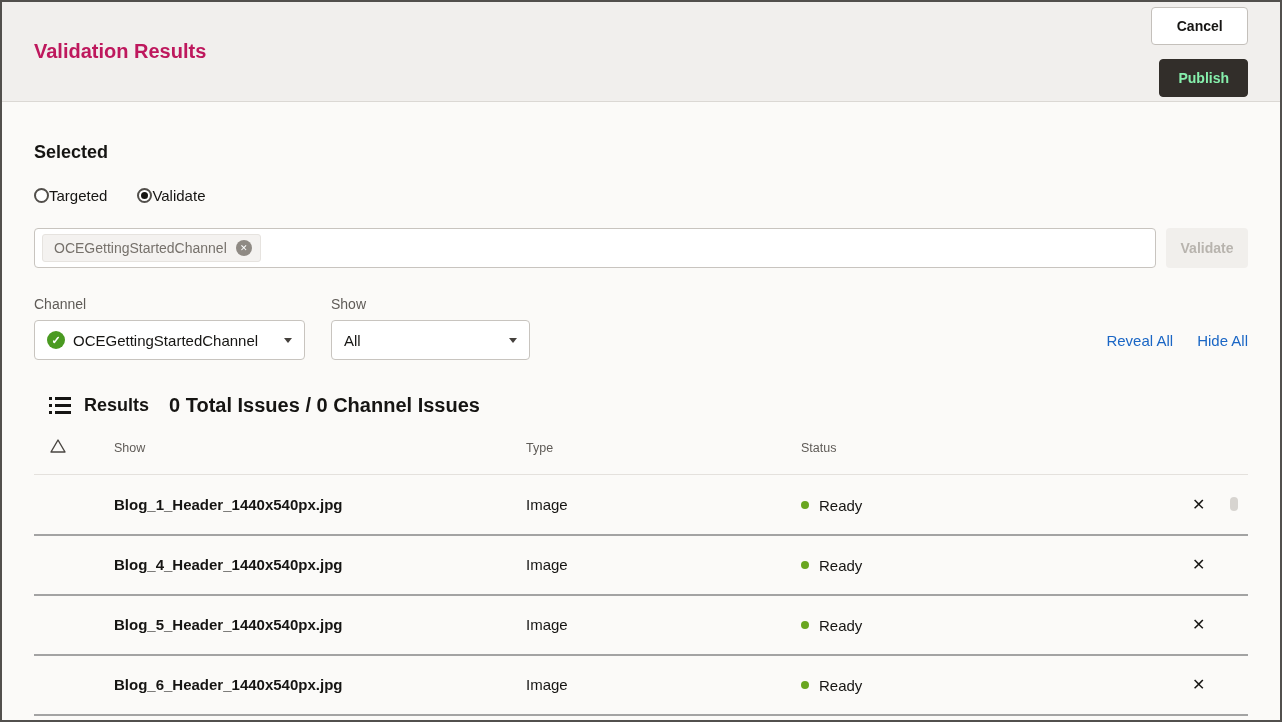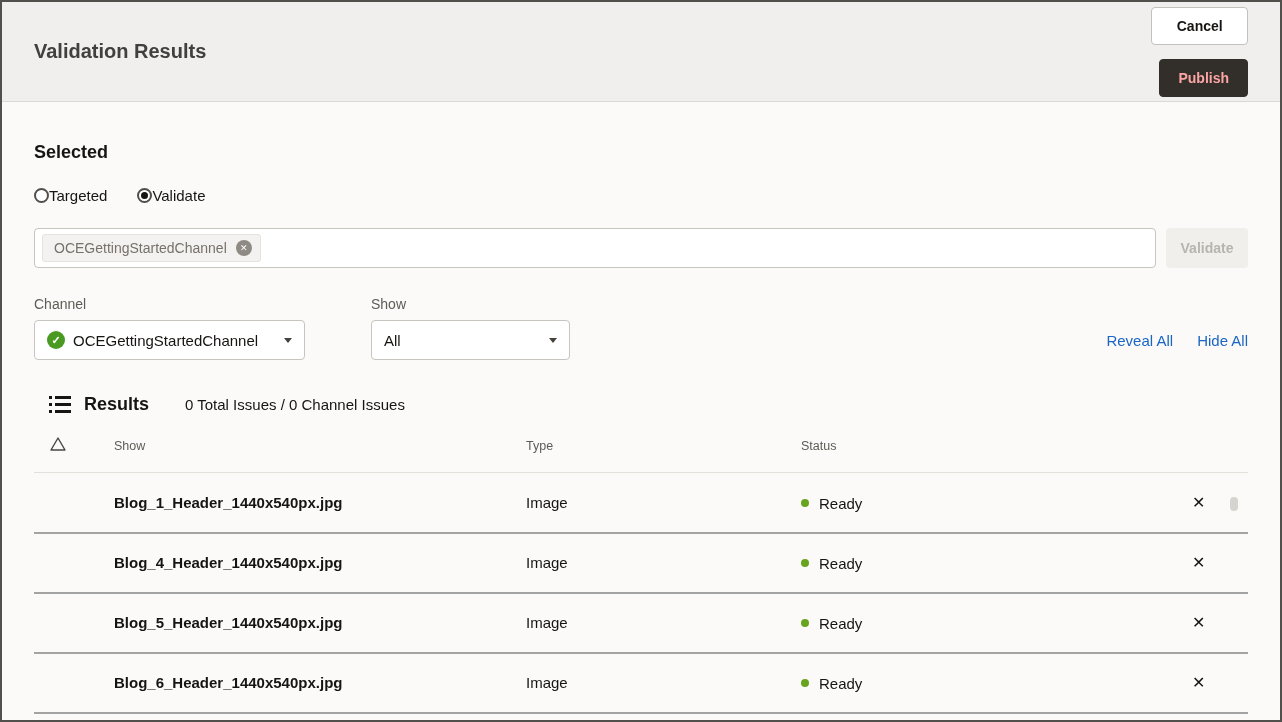--- a/index.html
+++ b/index.html
@@ -14,29 +14,29 @@
     color: #161513;
   }
   
   .topbar {
     height: 100px;
     background: #f1efed;
     border-bottom: 1px solid #dbd8d4;
     display: flex; align-items: center; justify-content: space-between;
     padding: 0 32px;
   }
-  .page-title { font-size: 20px; font-weight: bold; margin: 0; color: #404040; }
+  .page-title { font-size: 20px; font-weight: bold; margin: 0; color: #be185d; }
   .topbar-actions { display: flex; gap: 14px; flex-direction: column; }
   .btn {
     font-family: "Liberation Sans", sans-serif;
     font-size: 14px; font-weight: 600;
     border-radius: 4px; height: 38px; padding: 0 18px; cursor: pointer;
   }
   .btn-secondary { background: #ffffff; border: 1px solid #c4c0bb; color: #161513; }
-  .btn-primary { background: #322e2a; border: 1px solid #322e2a; color: #fca5a5; margin-left: 8px; }
+  .btn-primary { background: #322e2a; border: 1px solid #322e2a; color: #86efac; margin-left: 8px; }
   
   .content { padding: 40px 32px 0; position: relative; }
   .channels-heading { font-size: 18px; font-weight: bold; margin: 0; }
   .radio-row { display: flex; gap: 30px; align-items: center; margin-top: 24px; }
   .radio { display: flex; align-items: center; font-size: 15px; cursor: pointer; }
   .radio-circle {
     width: 15px; height: 15px; border: 2px solid #524f4b; border-radius: 50%;
     position: relative; flex: none; background: #fff;
   }
   .radio-circle.checked::after {
@@ -60,21 +60,21 @@
     display: flex; align-items: center; justify-content: center; cursor: pointer; border: none;
     padding: 0; font-family: "Liberation Sans", sans-serif;
   }
   .btn-validate {
     width: 82px; height: 40px; flex: none;
     background: #f1efec; border: none; border-radius: 4px;
     color: #b8b4ae; font-size: 14px; font-weight: 600;
     font-family: "Liberation Sans", sans-serif;
   }
   
-  .filters-row { display: flex; align-items: flex-end; margin-top: 28px; gap: 40px; }
+  .filters-row { display: flex; align-items: flex-end; margin-top: 28px; }
   .filter { margin-right: 26px; }
   .filter-label { font-size: 14px; color: #5f5b57; margin-bottom: 8px; }
   .select {
     height: 40px; background: #fff; border: 1px solid #c8c4bf; border-radius: 4px;
     display: flex; align-items: center; padding: 0 12px;
     font-size: 15px; color: #161513; cursor: pointer;
   }
   .channel-select { width: 271px; }
   .show-select { width: 199px; }
   .select-value { flex: 1; overflow: hidden; white-space: nowrap; }
@@ -88,21 +88,21 @@
     width: 0; height: 0; margin-left: 8px; flex: none;
     border-left: 4.5px solid transparent; border-right: 4.5px solid transparent;
     border-top: 5px solid #45413d;
   }
   .links { margin-left: auto; display: flex; gap: 24px; align-items: center; height: 40px; }
   .link { color: #1a66c5; font-size: 15px; text-decoration: none; cursor: pointer; }
   
   .results-header { display: flex; align-items: center; margin-top: 34px; }
   .list-icon { margin-left: 15px; display: inline-flex; flex: none; }
   .results-title { font-size: 18px; font-weight: bold; margin-left: 13px; }
-  .results-summary { font-size: 15px; font-weight: normal; margin-left: 36px; }
+  .results-summary { font-size: 20px; font-weight: bold; margin-left: 20px; }
   .results-table { width: 100%; border-collapse: collapse; margin-top: 14px; }
   .results-table th {
     font-size: 12.5px; font-weight: normal; color: #5f5b57; text-align: left;
     padding: 8px 0 18px 0;
     border-bottom: 1px solid #e4e1dd;
   }
   .results-table th.col-warn { width: 80px; padding-left: 16px; }
   .results-table th.col-item { width: 412px; }
   .results-table th.col-type { width: 275px; }
   .results-table th.col-close { width: 56px; }

